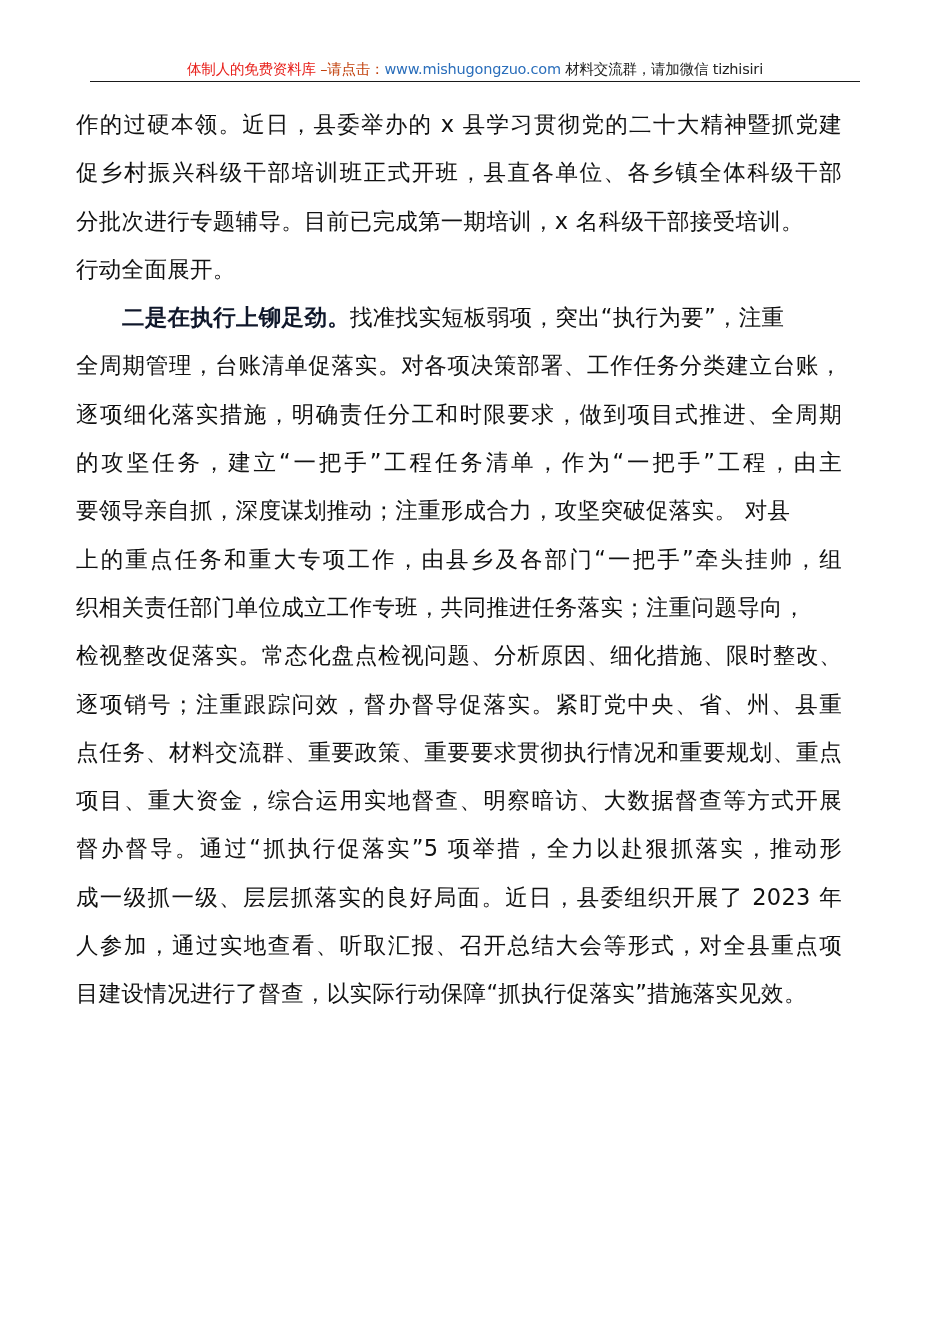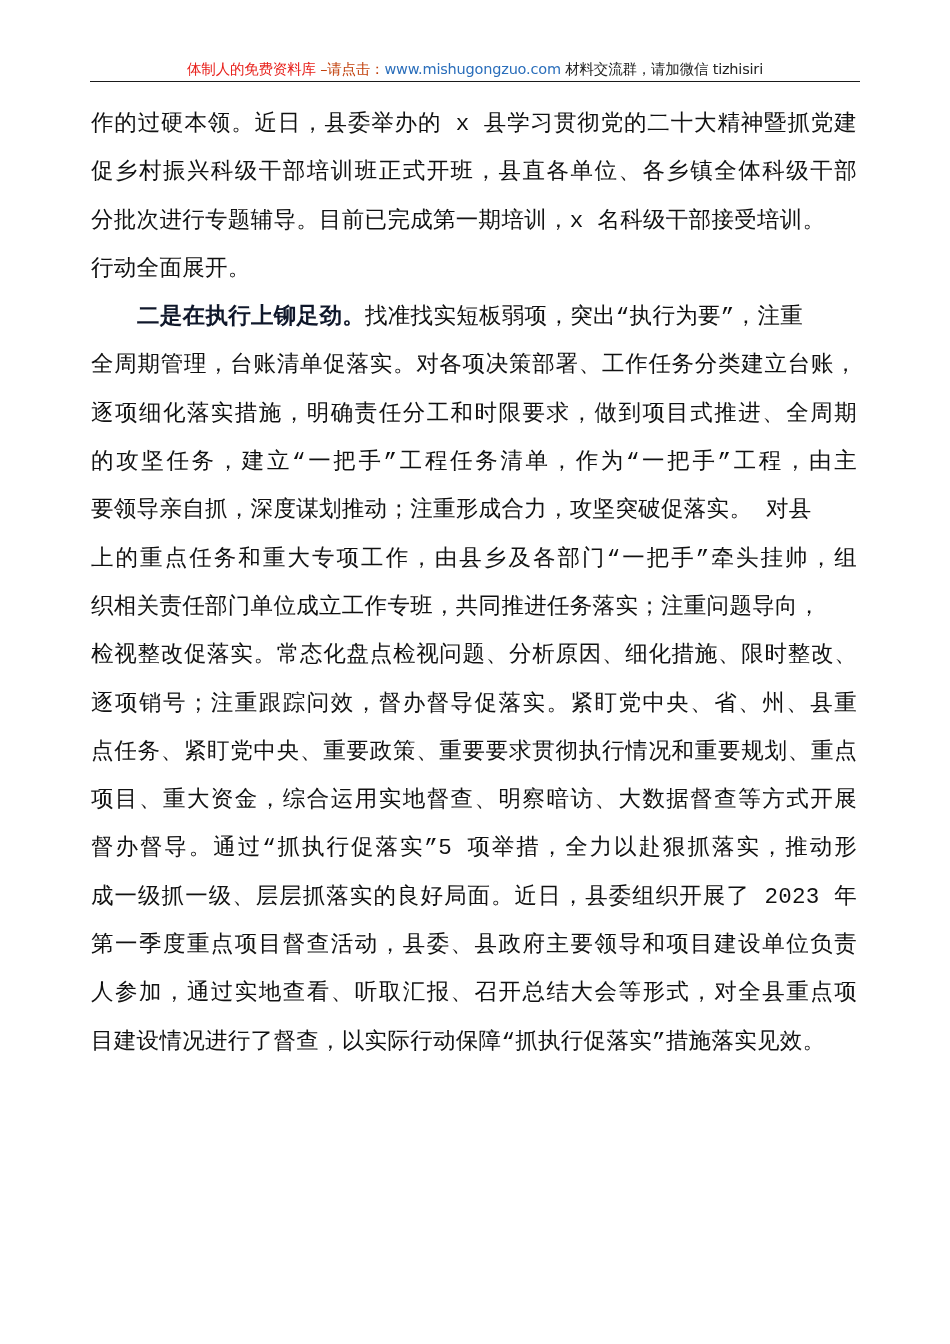--- a/index.html
+++ b/index.html
@@ -34,24 +34,23 @@
     .header-rule {
       position: absolute;
       left: 90px;
       top: 81px;
       width: 770px;
       height: 0;
       border-top: 1.5px solid #1a1a1a;
     }
     .body-text {
       position: absolute;
-      left: 91px;
+      left: 76px;
       top: 100px;
       width: 770px;
-      font-family: Liberation Mono, monospace;
     }
     .line {
       height: 48.3px;
       line-height: 48.3px;
       font-size: 22.5px;
       white-space: nowrap;
       letter-spacing: 0.3px;
       color: #111111;
     }
     .line.indent { padding-left: 46px; }
@@ -85,21 +84,20 @@
   <div>
     <div class="line indent"><span class="bold">二是在执行上铆足劲。</span><span>找准找实短板弱项，突出“执行为要”，注重</span></div>
     <div class="line justify-full">全周期管理，台账清单促落实。对各项决策部署、工作任务分类建立台账，</div>
     <div class="line justify-full">逐项细化落实措施，明确责任分工和时限要求，做到项目式推进、全周期</div>
     <div class="line justify-full">的攻坚任务，建立“一把手”工程任务清单，作为“一把手”工程，由主</div>
     <div class="line">要领导亲自抓，深度谋划推动；注重形成合力，攻坚突破促落实。 对县</div>
     <div class="line justify-full">上的重点任务和重大专项工作，由县乡及各部门“一把手”牵头挂帅，组</div>
     <div class="line">织相关责任部门单位成立工作专班，共同推进任务落实；注重问题导向，</div>
     <div class="line justify-full">检视整改促落实。常态化盘点检视问题、分析原因、细化措施、限时整改、</div>
     <div class="line justify-full">逐项销号；注重跟踪问效，督办督导促落实。紧盯党中央、省、州、县重</div>
-    <div class="line justify-full">点任务、紧盯党中央、重要政策、重要要求贯彻执行情况和重要规划、重点</div>
+    <div class="line justify-full">点任务、材料交流群、重要政策、重要要求贯彻执行情况和重要规划、重点</div>
     <div class="line justify-full">项目、重大资金，综合运用实地督查、明察暗访、大数据督查等方式开展</div>
     <div class="line justify-full">督办督导。通过“抓执行促落实”5 项举措，全力以赴狠抓落实，推动形</div>
     <div class="line justify-full">成一级抓一级、层层抓落实的良好局面。近日，县委组织开展了 2023 年</div>
-    <div class="line justify-full">第一季度重点项目督查活动，县委、县政府主要领导和项目建设单位负责</div>
     <div class="line justify-full">人参加，通过实地查看、听取汇报、召开总结大会等形式，对全县重点项</div>
     <div class="line">目建设情况进行了督查，以实际行动保障“抓执行促落实”措施落实见效。</div>
   </div>
 </div>
 
 </body></html>

